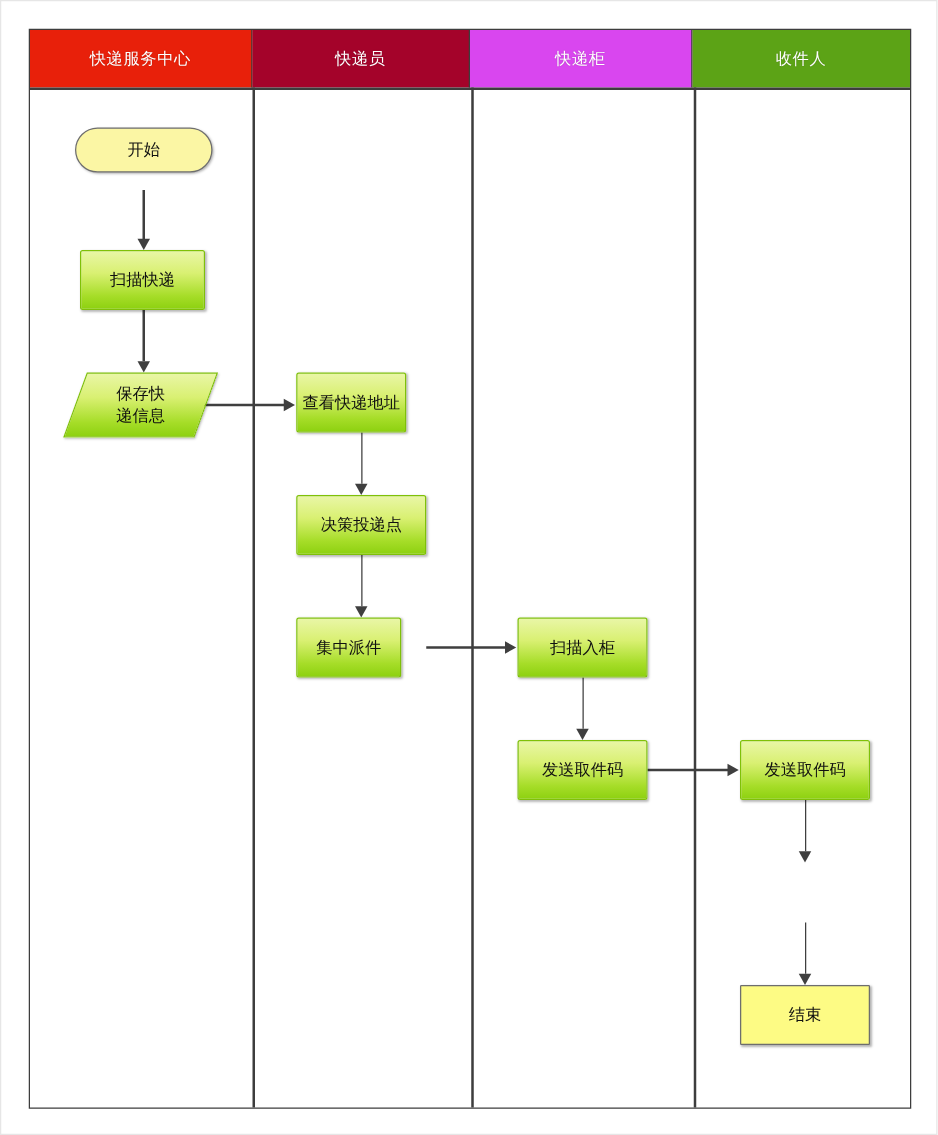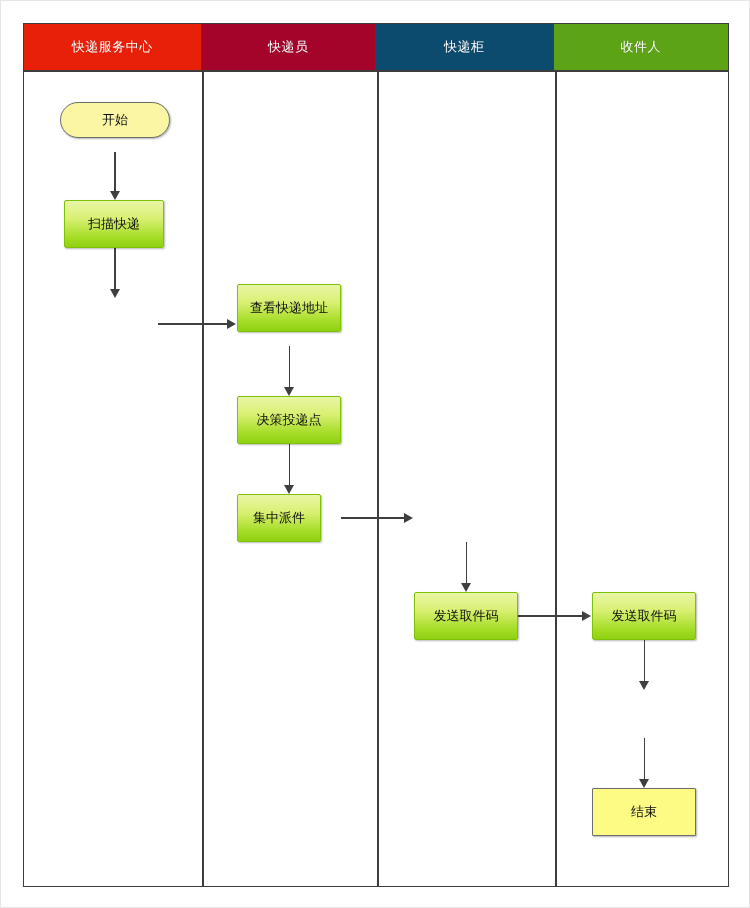--- a/index.html
+++ b/index.html
@@ -168,21 +168,21 @@
 <div id="page">
   <div id="canvas">
 
     <div id="lane-header">
       <div class="lane-head" style="width:178px;background:#e8200a;">
         <span>快递服务中心</span>
       </div>
       <div class="lane-head" style="width:175px;background:#a4032a;">
         <span>快递员</span>
       </div>
-      <div class="lane-head" style="width:178px;background:#0c4a6e;">
+      <div class="lane-head" style="width:178px;background:#d946ef;">
         <span>快递柜</span>
       </div>
       <div class="lane-head" style="width:175px;background:#5ca316;">
         <span>收件人</span>
       </div>
     </div>
     <div id="header-rule"></div>
 
     <div class="lane-sep" style="left:178px;"></div>
     <div class="lane-sep" style="left:353px;"></div>
@@ -219,33 +219,43 @@
     <div class="arrowhead down" style="left:615.3px; top:755px;"></div>
 
     <div class="node start" style="left:36px; top:78px; width:110px; height:36px;">
       <span>开始</span>
     </div>
 
     <div class="node process" style="left:40px; top:176px; width:100px; height:48px;justify-content:center;">
       <span>扫描快递</span>
     </div>
 
-
-    <div class="node process" style="left:213px; top:260px; width:104px; height:48px;">
+    <div class="node data" style="left:36px; top:274px; width:105px; height:52px;">
+      <span class="skewbg"></span>
+      <span class="label">
+        <span>保存快</span><br>
+        <span>递信息</span>
+      </span>
+    </div>
+
+    <div class="node process" style="left:213px; top:274px; width:88px; height:48px;">
       <span>查看快递地址</span>
     </div>
 
     <div class="node process" style="left:213px; top:372px; width:104px; height:48px;">
       <span>决策投递点</span>
     </div>
 
     <div class="node process" style="left:213px; top:470px; width:84px; height:48px;">
       <span>集中派件</span>
     </div>
 
+    <div class="node process" style="left:390px; top:470px; width:104px; height:48px;">
+      <span>扫描入柜</span>
+    </div>
 
     <div class="node process" style="left:390px; top:568px; width:104px; height:48px;">
       <span>发送取件码</span>
     </div>
 
     <div class="node process" style="left:568px; top:568px; width:104px; height:48px;">
       <span>发送取件码</span>
     </div>
 
 

